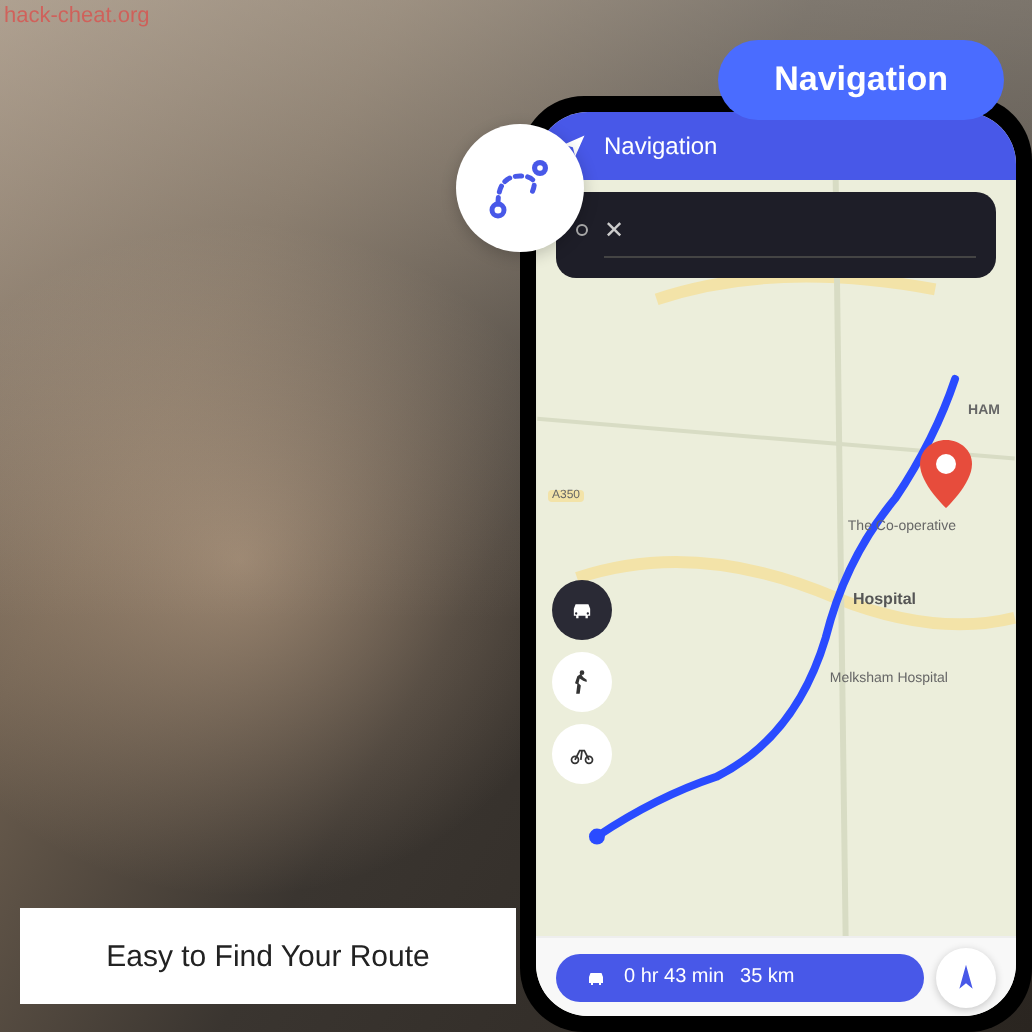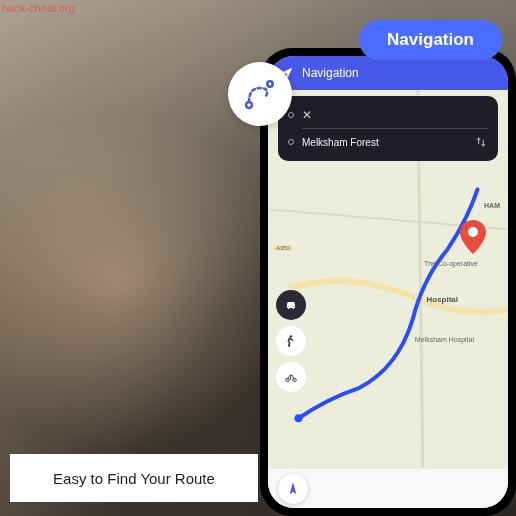--- a/index.html
+++ b/index.html
@@ -129,30 +129,30 @@
         </div>
       </div>
     </div>
 
     <div class="search-box">
       <div class="search-row">
         <div class="bullet"></div>
         <span class="close-x">✕</span>
       </div>
       <div class="divider"></div>
-      <div class="search-row">
-        <div class="bullet"></div>
-        <input value="Melksham Forest" style="">
-        <svg class="swap" viewBox="0 0 24 24">
-            <path d="M8 4l-4 4h3v8h2V8h3L8 4zm8 16l4-4h-3V8h-2v8h-3l4 4z" fill="#aaa"></path>
-          </svg>
-      </div>
     </div>
 
     <div class="bottom-bar">
+      <div class="info-pill">
+        <svg viewBox="0 0 24 24">
+            <path d="M5 11l1.5-4h11L19 11v6h-2v2h-2v-2H9v2H7v-2H5v-6z" fill="#fff"></path>
+          </svg>
+        <span>0 hr  43 min</span>
+        <span>35 km</span>
+      </div>
       <div class="compass">
         <svg width="16" height="16" viewBox="0 0 24 24">
             <path d="M12 2 L17 20 L12 16 L7 20 Z" fill="#4858e8"></path>
           </svg>
       </div>
     </div>
 
   </div>
 </div>
 

